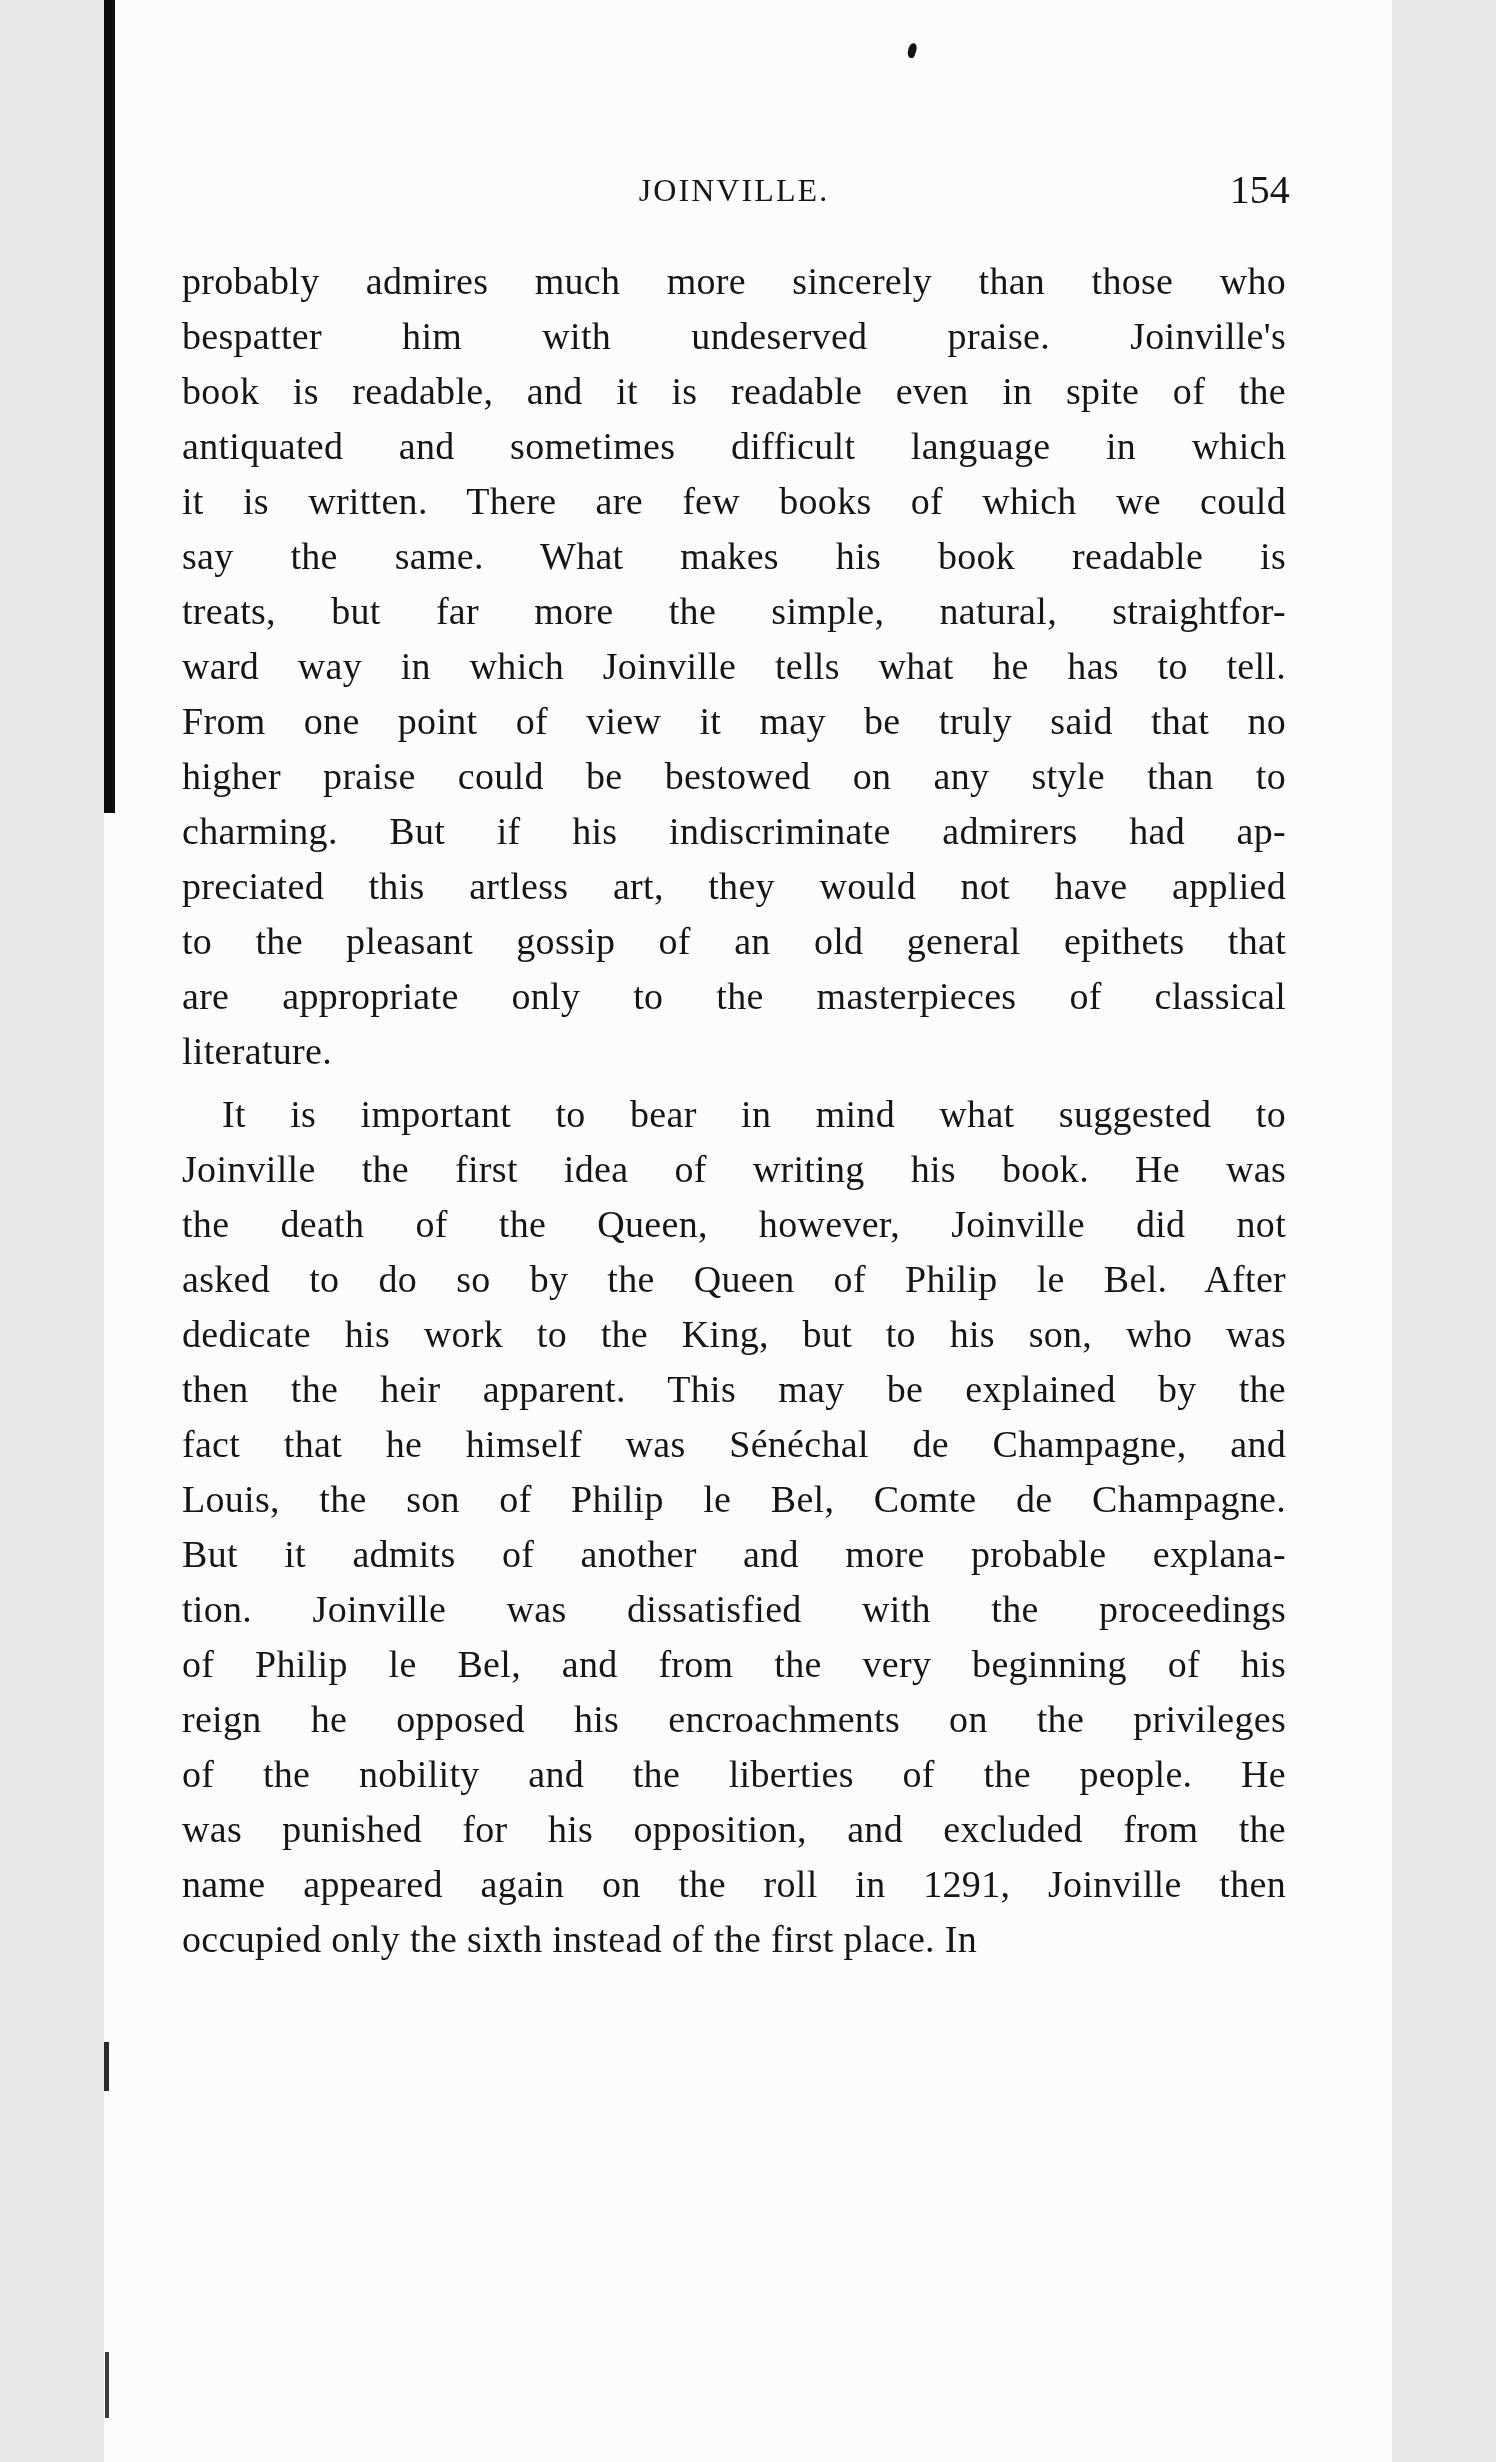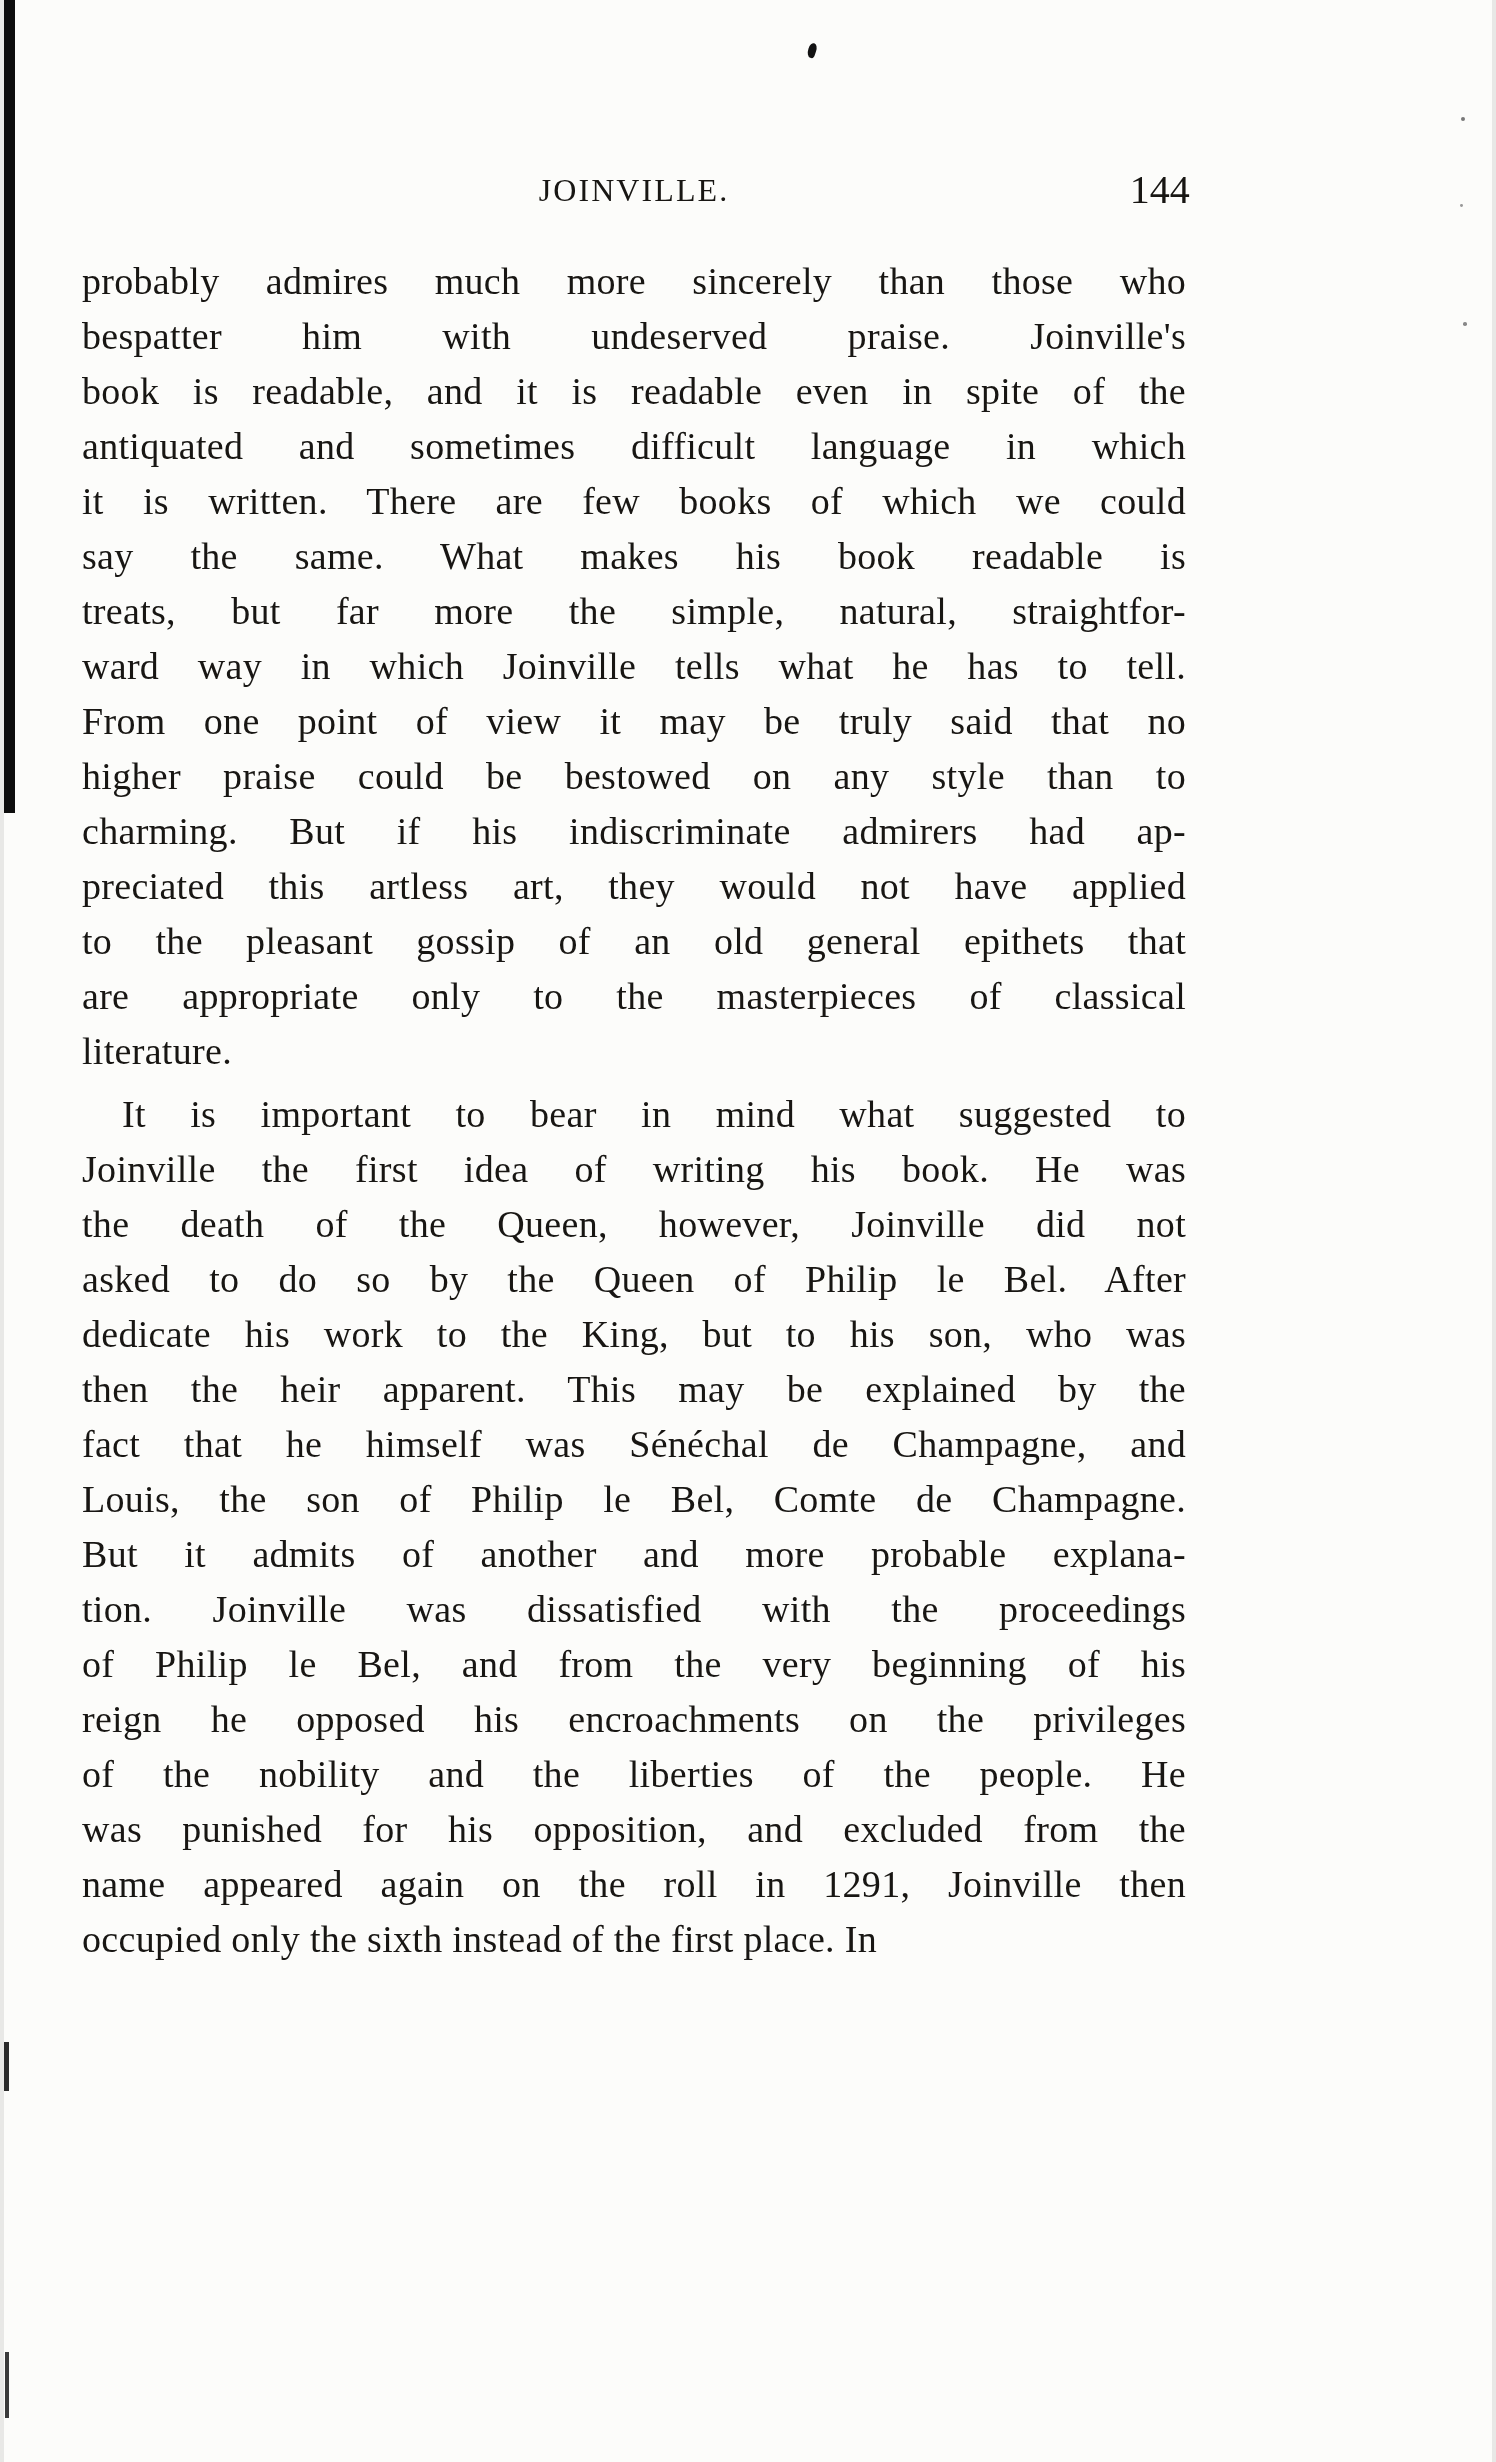--- a/index.html
+++ b/index.html
@@ -2,21 +2,21 @@
 <html style="font-size:11px"><head>
 <meta charset="utf-8">
 <style>
   html, body {
     margin: 0;
     padding: 0;
     background: #e8e8e6;
   }
   .page {
     position: relative;
-    width: 1488px;
+    width: 1288px;
     height: 2462px;
     margin: 0 auto;
     background: #fcfcfa;
     overflow: hidden;
     font-family: "Liberation Serif", "DejaVu Serif", serif;
     color: #181613;
   }
   
   .left-bar {
     position: absolute;
@@ -139,21 +139,21 @@
   <div class="left-tick-2"></div>
   <div class="speck-top"></div>
   <div class="dot-right-1"></div>
   <div class="dot-right-2"></div>
   <div class="dot-right-3"></div>
 
   <div class="content">
 
     <div class="running-head">
       <div class="running-title">JOINVILLE.</div>
-      <div class="page-number">144</div>
+      <div class="page-number">154</div>
     </div>
 
     <div class="text-body">
         <div class="paragraph">
           <div class="line">probably admires much more sincerely than those who</div>
           <div class="line">bespatter him with undeserved praise.  Joinville's</div>
           <div class="line">book is readable, and it is readable even in spite of the</div>
           <div class="line">antiquated and sometimes difficult language in which</div>
           <div class="line">it is written.  There are few books of which we could</div>
           <div class="line">say the same.  What makes his book readable is</div>

